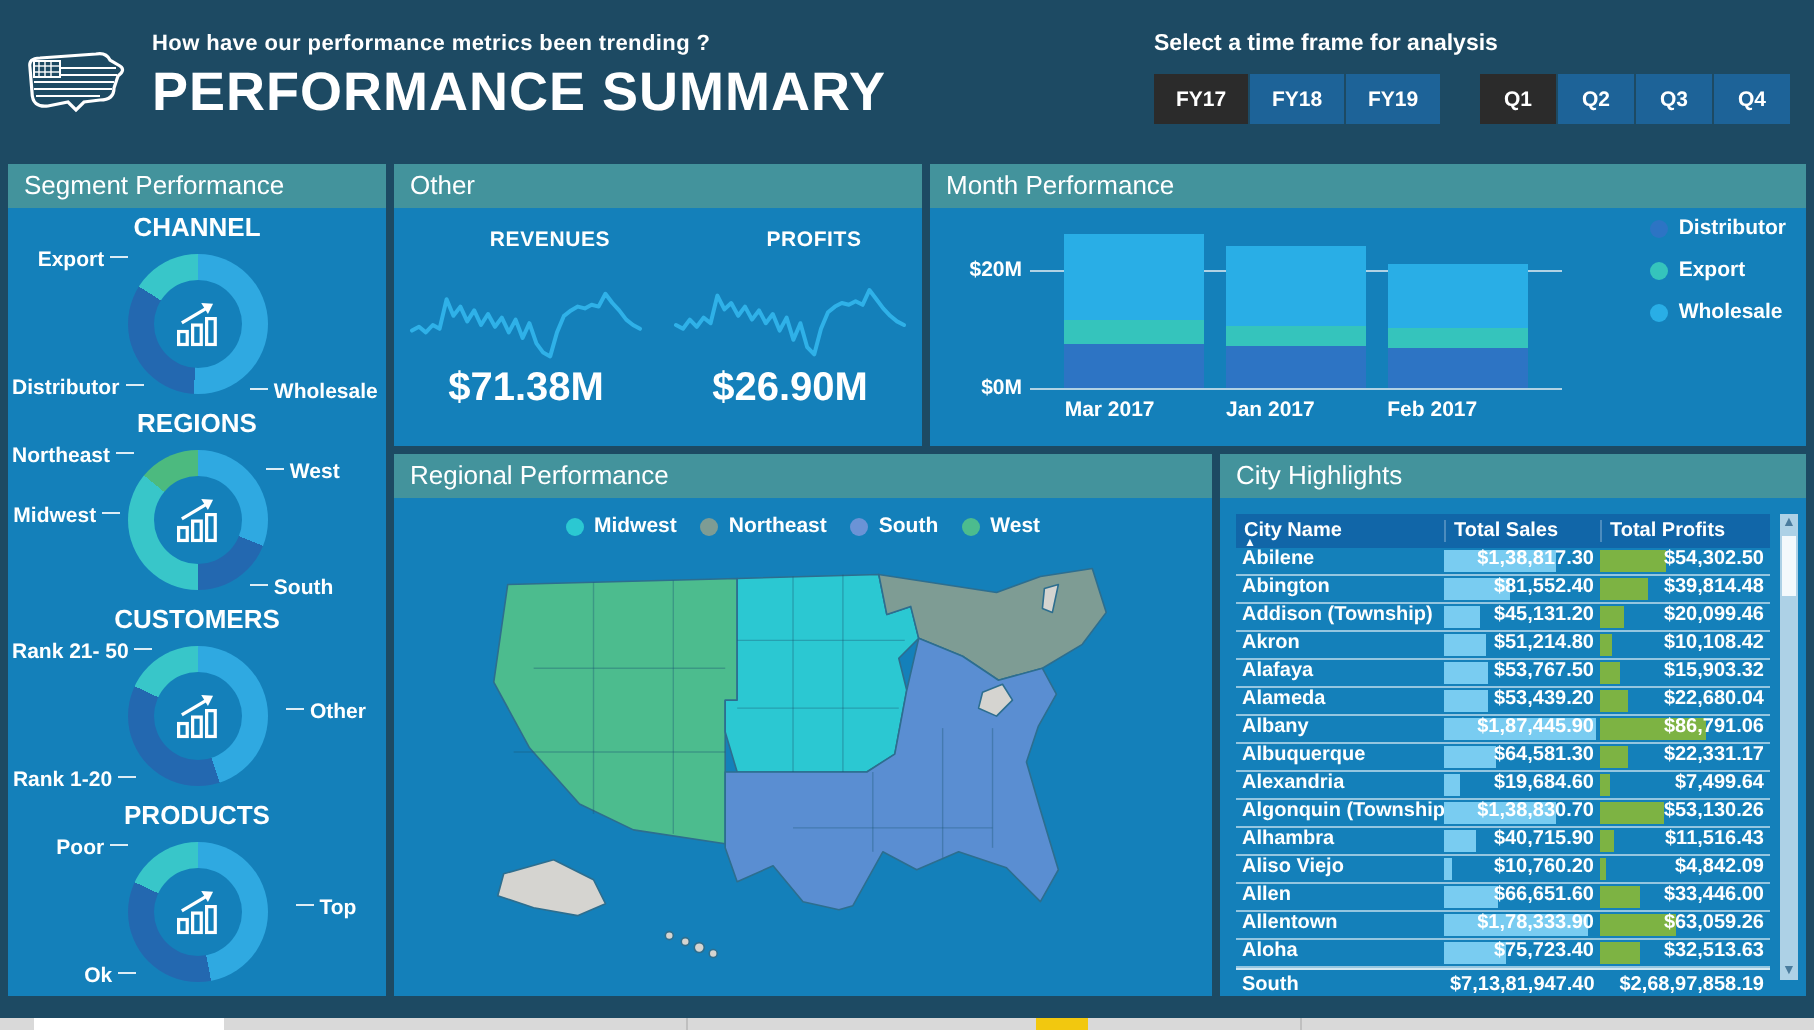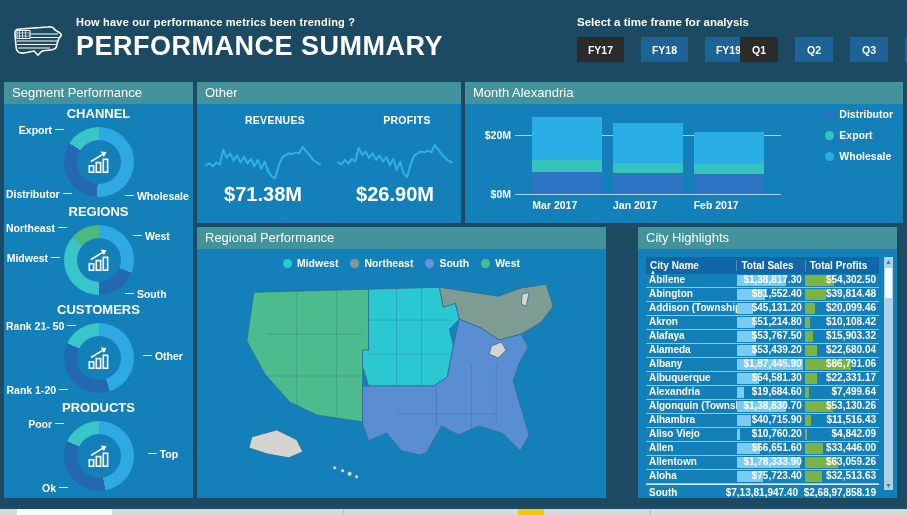--- a/index.html
+++ b/index.html
@@ -4,34 +4,34 @@
 <style>
   html,body{margin:0;padding:0;background:#f0efee;font-family:"Liberation Sans",sans-serif;}
   .stage{position:relative;width:907px;height:515px;background:#1d4a63;overflow:hidden;outline:1px solid #c8c8c8;}
   
   .hdr{position:absolute;left:0;top:0;width:100%;height:80px;background:#1d4a63;}
   .hdr-flag{position:absolute;left:12px;top:24px;}
   .hdr-text{position:absolute;left:76px;top:16px;color:#fff;}
   .hdr-sub{font-size:11px;font-weight:700;letter-spacing:.2px;}
   .hdr-title{font-size:27px;font-weight:700;letter-spacing:.5px;margin-top:3px;}
   .tf-label{position:absolute;left:577px;top:16px;color:#fff;font-size:11.5px;font-weight:700;}
-  .tf-group{position:absolute;top:37px;display:flex;gap:17px;}
+  .tf-group{position:absolute;top:37px;display:flex;gap:1px;}
   .tf-fy{left:577px;} .tf-q{left:740px;}
   .tf-btn{width:47px;height:25px;border:none;color:#fff;font-size:10.5px;font-weight:700;
           font-family:"Liberation Sans",sans-serif;background:#1d6398;cursor:pointer;display:flex;align-items:center;justify-content:center;}
   .tf-q .tf-btn{width:38px;}
   .tf-btn.sel{background:#2b2b2b;}
   
   .panel{position:absolute;background:#1480ba;}
   .panel-h{height:22px;background:#43939c;color:#fff;font-size:13px;line-height:22px;padding-left:8px;}
   #p-segment{left:4px;top:82px;width:189px;height:416px;}
   #p-trends{left:197px;top:82px;width:264px;height:141px;}
   #p-month{left:465px;top:82px;width:438px;height:141px;}
   #p-region{left:197px;top:227px;width:409px;height:271px;}
-  #p-city{left:638px;top:227px;width:259px;height:271px;}
+  #p-city{left:610px;top:227px;width:293px;height:271px;}
   
   .seg{position:relative;height:96px;margin-top:2px;}
   .seg-title{text-align:center;color:#fff;font-size:13px;font-weight:700;height:16px;line-height:16px;}
   .donut-wrap{position:relative;height:80px;}
   .donut{position:absolute;left:50%;top:50%;width:70px;height:70px;margin:-35px 0 0 -35px;border-radius:50%;}
   .donut-hole{position:absolute;left:50%;top:50%;width:44px;height:44px;margin:-22px 0 0 -22px;border-radius:50%;
               background:#1480ba;display:flex;align-items:center;justify-content:center;}
   .dlabel{position:absolute;color:#fff;font-size:10.5px;font-weight:700;white-space:nowrap;}
   .dlabel .tick{display:inline-block;width:9px;height:3px;border-top:1px solid rgba(255,255,255,.85);vertical-align:middle;}
   .pos-tl{left:2px;top:2px;width:58px;text-align:right;}
@@ -230,21 +230,21 @@
         <div class="lab">PROFITS</div>
         <svg width="118" height="52" viewBox="0 0 118 52">
             <polyline points="2.0,32.5 5.5,34.4 8.9,29.8 12.4,33.4 15.8,28.8 19.3,31.6 22.7,17.8 26.2,24.7 29.6,21.5 33.1,27.9 36.5,23.3 40.0,29.8 43.5,25.2 46.9,31.6 50.4,27.0 53.8,35.3 57.3,28.8 60.7,39.9 64.2,31.6 67.6,43.6 71.1,47.2 74.5,34.4 78.0,26.1 81.5,23.3 84.9,21.5 88.4,22.4 91.8,20.6 95.3,22.4 98.7,15.0 102.2,19.6 105.6,24.2 109.1,27.9 112.5,30.7 116.0,32.5" fill="none" stroke="#2fb1e8" stroke-width="2" stroke-linejoin="round" stroke-linecap="round"></polyline>
           </svg>
         <div class="val">$26.90M</div>
       </div>
     </div>
   </div>
 
   <div class="panel" id="p-month">
-    <div class="panel-h">Month Alexandria</div>
+    <div class="panel-h">Month Performance</div>
     <div class="mp-plot" id="mp-plot">
         <div class="grid-line" style="top: 20.7407px;"></div>
         <div class="grid-lab" style="top: 20.7407px;">$20M</div>
         <div class="grid-line" style="top: 80px;"></div>
         <div class="grid-lab" style="top: 80px;">$0M</div>
         <div class="mp-bars">
           <div class="mp-col">
             <div style="height: 42.7px; background: rgb(41, 174, 230);"></div>
             <div style="height: 11.6px; background: rgb(53, 196, 188);"></div>
             <div style="height: 22.5px; background: rgb(45, 116, 196);"></div>

